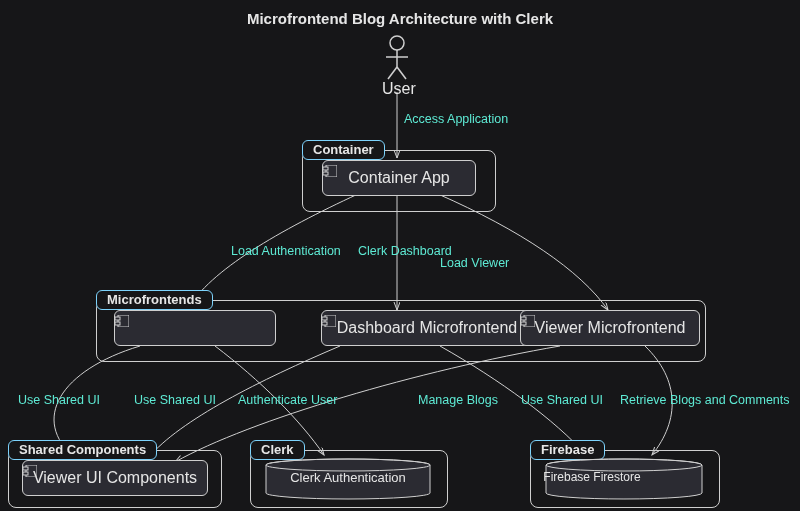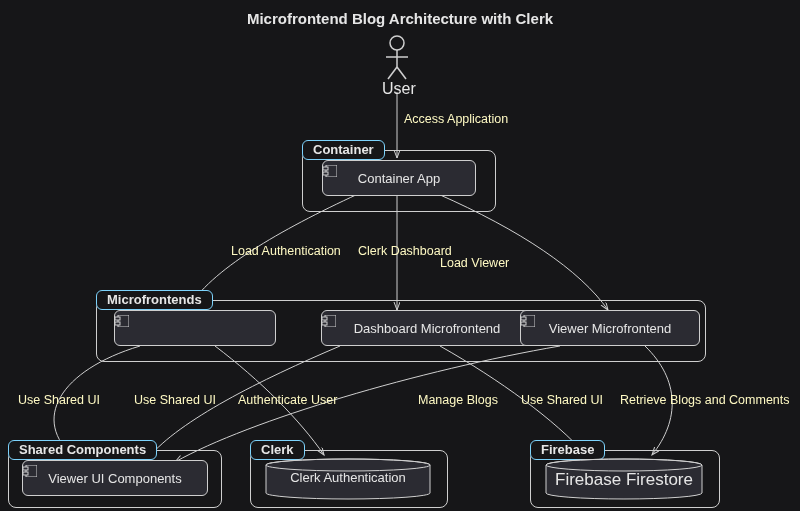--- a/index.html
+++ b/index.html
@@ -24,21 +24,21 @@
   }
   svg { position: absolute; top: 0; left: 0; }
   .actor-label {
     position: absolute;
     font-size: 16px;
     text-align: center;
   }
   .edge-label {
     position: absolute;
     font-size: 12.5px;
-    color: #fef9c3;
+    color: #5eead4;
     text-align: left;
     white-space: nowrap;
   }
   .group {
     position: absolute;
     border: 1px solid #cfcfcf;
     border-radius: 8px;
   }
   .group-label {
     position: absolute;
@@ -49,21 +49,21 @@
     border-radius: 6px;
     padding: 1px 10px 2px 10px;
     font-weight: bold;
     font-size: 13px;
   }
   .node {
     position: absolute;
     border: 1px solid #cfcfcf;
     border-radius: 6px;
     background: #2b2b32;
-    font-size: 13px;
+    font-size: 16px;
     display: flex;
     align-items: center;
     justify-content: center;
     padding: 0 6px;
   }
   .component-icon {
     position: absolute;
     top: 4px;
     right: 4px;
   }
@@ -186,13 +186,13 @@
 <div style="position:absolute; left:264px; top:470px; width:168px; text-align:center; font-size:13px;">Clerk Authentication</div>
 
 <div class="group" style="left:530px; top:450px; width:188px; height:56px;">
   <div class="group-label">Firebase</div>
 </div>
 <svg class="cylinder" style="left:544px; top:458px;" width="160" height="42">
   <ellipse cx="80" cy="7" rx="78" ry="6" fill="#2b2b32" stroke="#cfcfcf" stroke-width="1"></ellipse>
   <path d="M 2 7 L 2 35 A 78 6 0 0 0 158 35 L 158 7" fill="#2b2b32" stroke="#cfcfcf" stroke-width="1"></path>
   <ellipse cx="80" cy="7" rx="78" ry="6" fill="none" stroke="#cfcfcf" stroke-width="1"></ellipse>
 </svg>
-<div style="position:absolute; left:544px; top:470px; width:160px; text-align:center; font-size:17px;">Firebase Firestore</div>
+<div style="position:absolute; left:512px; top:470px; width:160px; text-align:center; font-size:12px;">Firebase Firestore</div>
 
 </body></html>

